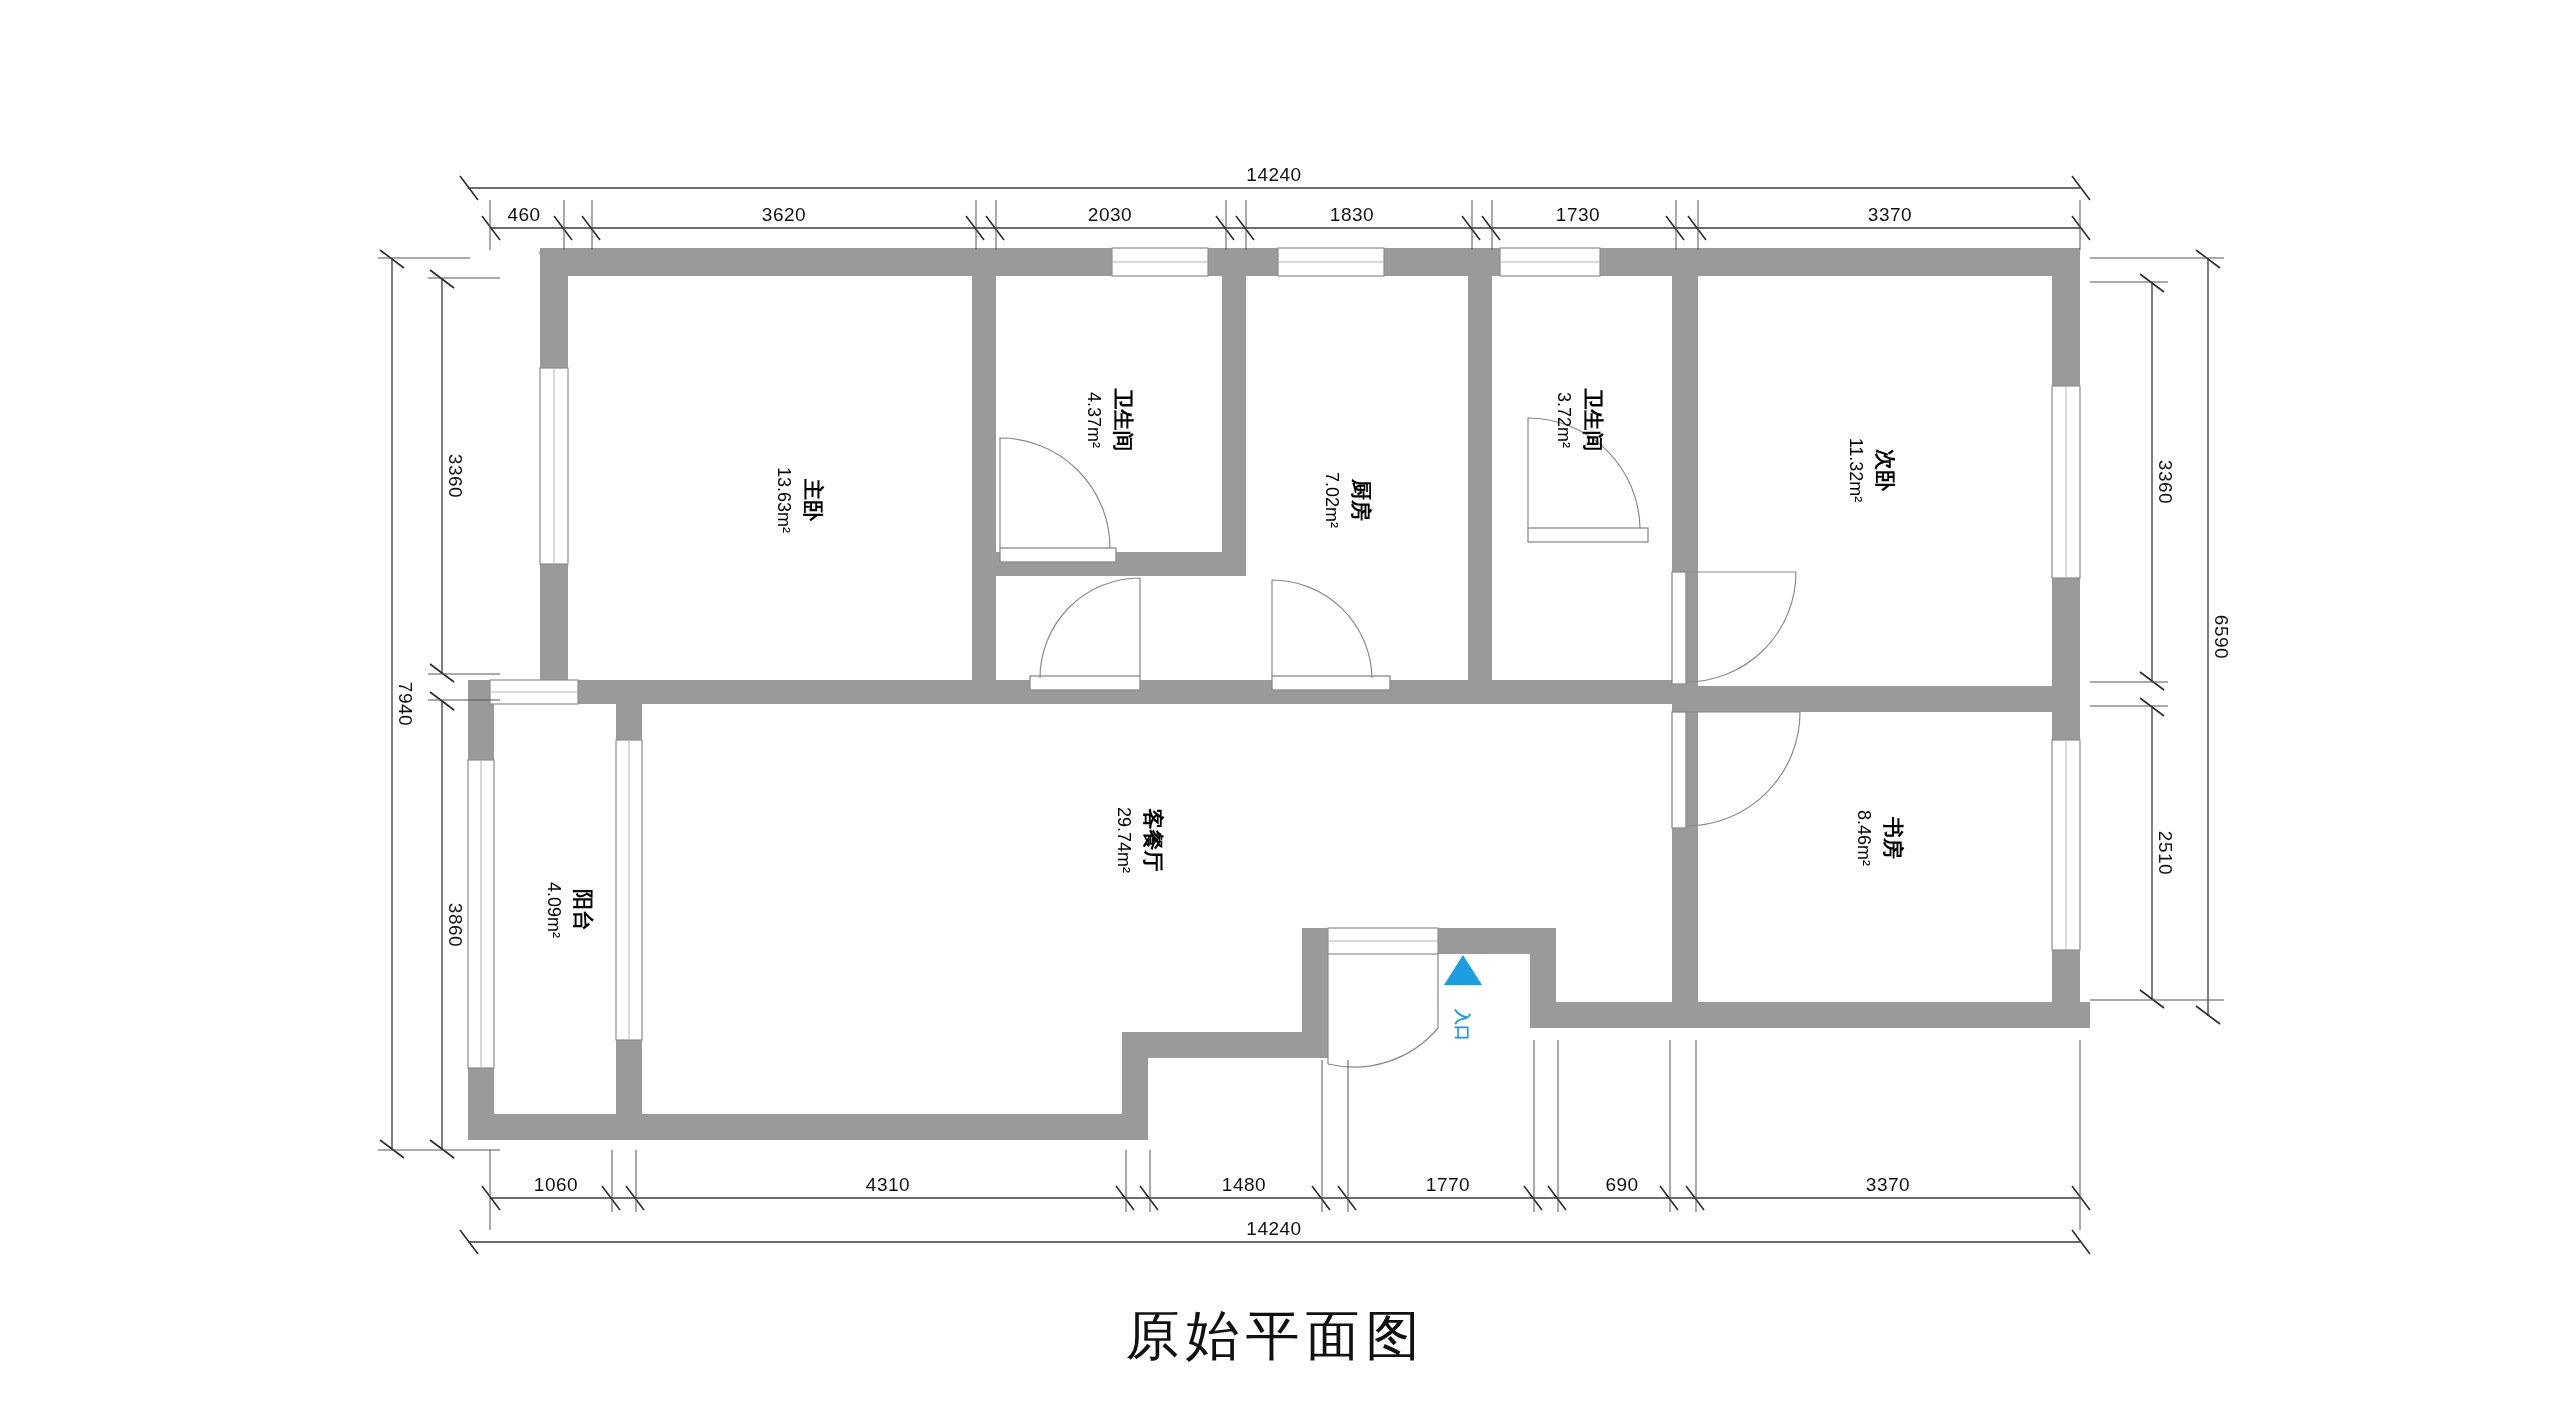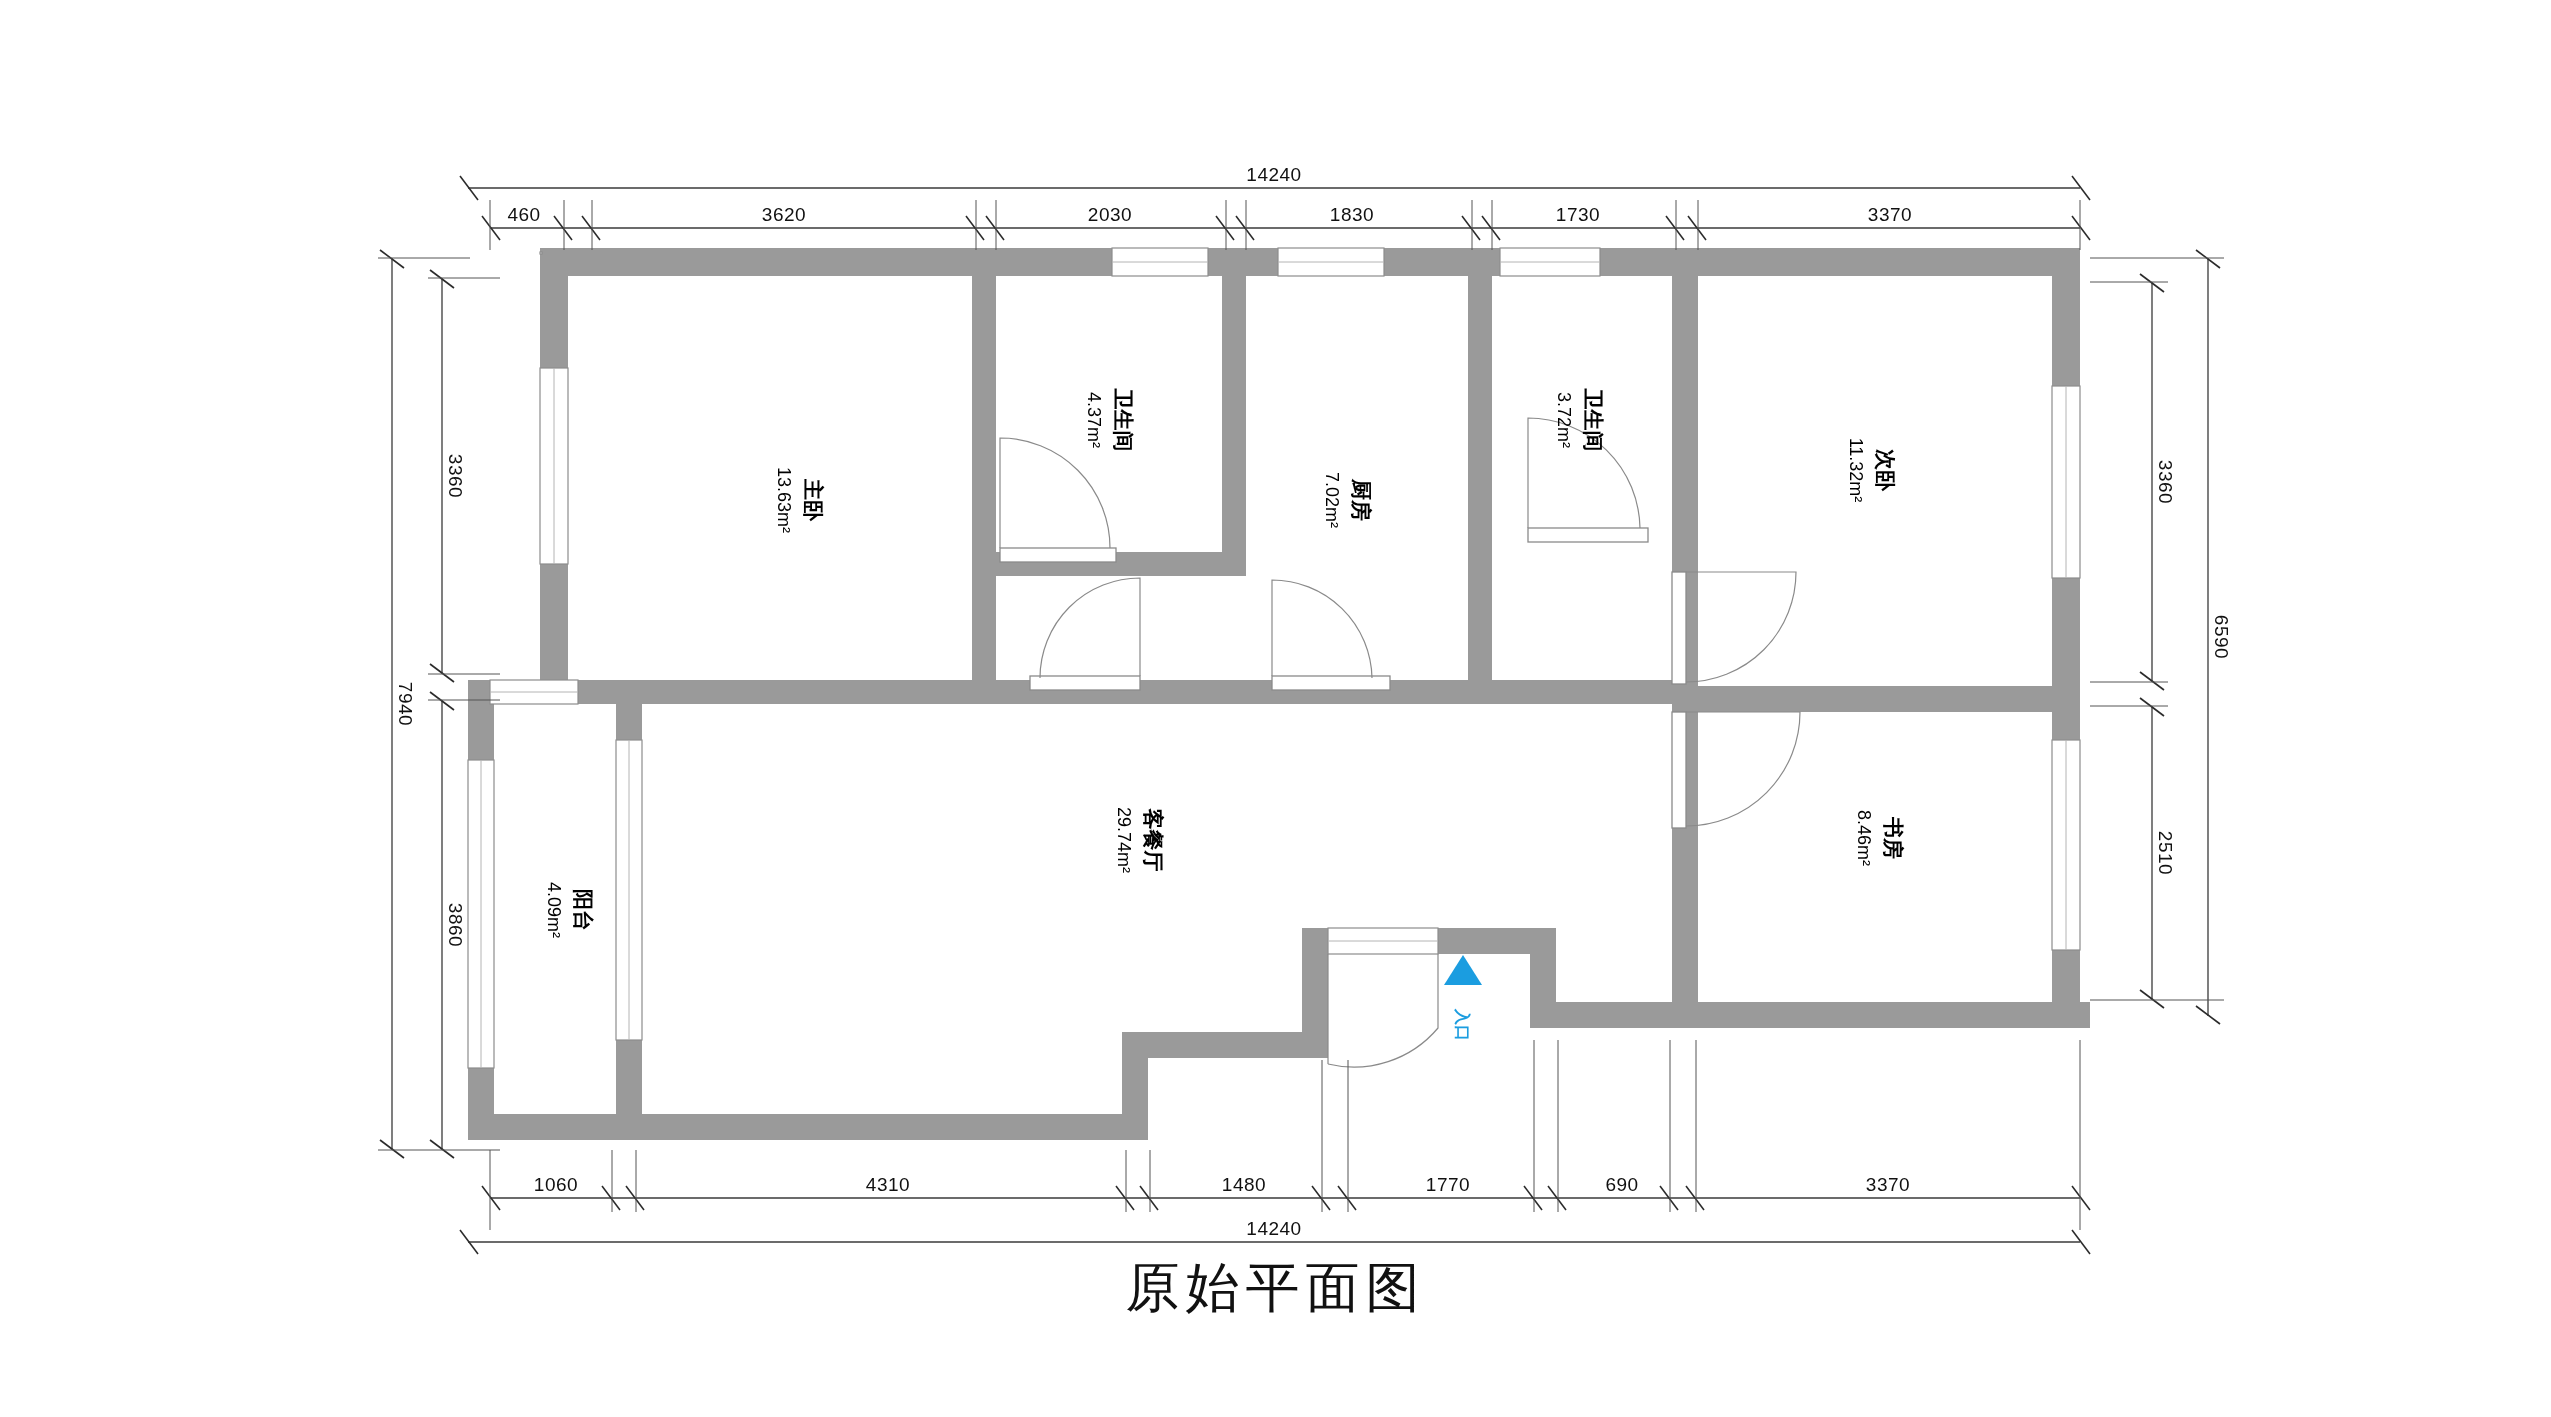--- a/index.html
+++ b/index.html
@@ -323,15 +323,15 @@
 
       <line class="extline" x1="2090" y1="258" x2="2224" y2="258"></line>
       <line class="extline" x1="2090" y1="282" x2="2168" y2="282"></line>
       <line class="extline" x1="2090" y1="682" x2="2168" y2="682"></line>
       <line class="extline" x1="2090" y1="706" x2="2168" y2="706"></line>
       <line class="extline" x1="2090" y1="1000" x2="2224" y2="1000"></line>
     </g>
 
   </svg>
 
-  <div class="title" style="top:1252px;">原始平面图</div>
+  <div class="title" style="top:1300px;">原始平面图</div>
 
 </div>
 
 </body></html>

